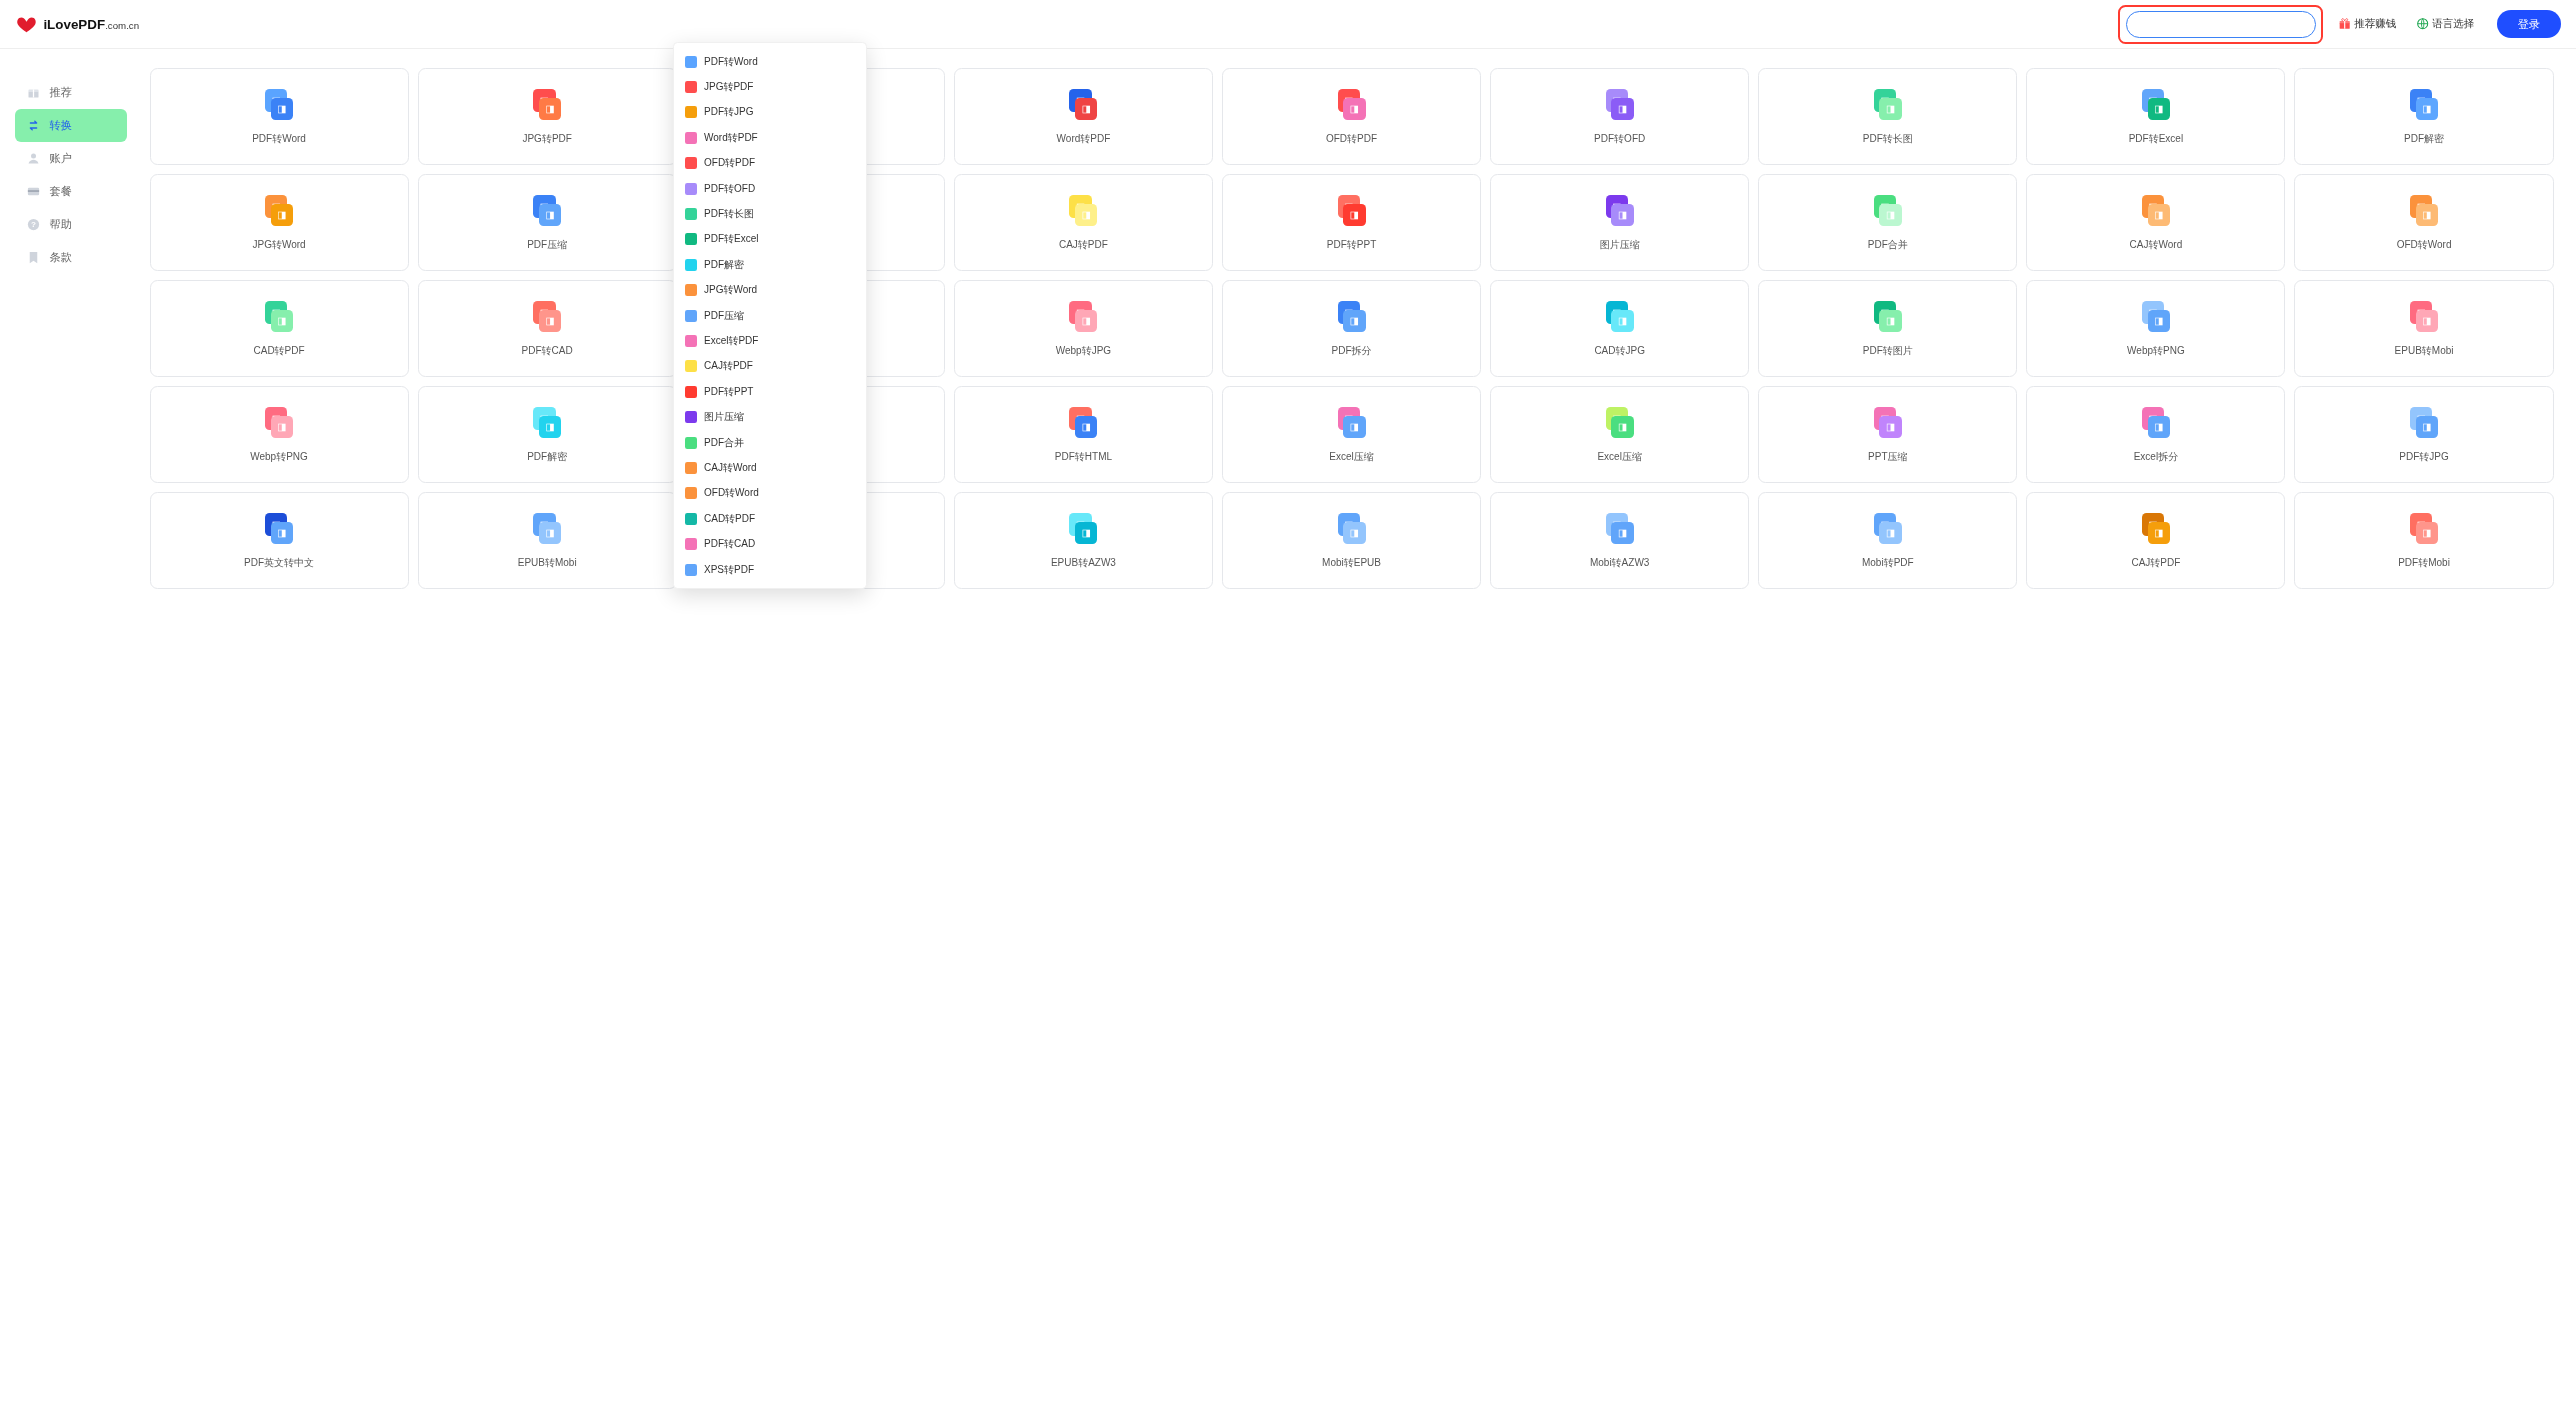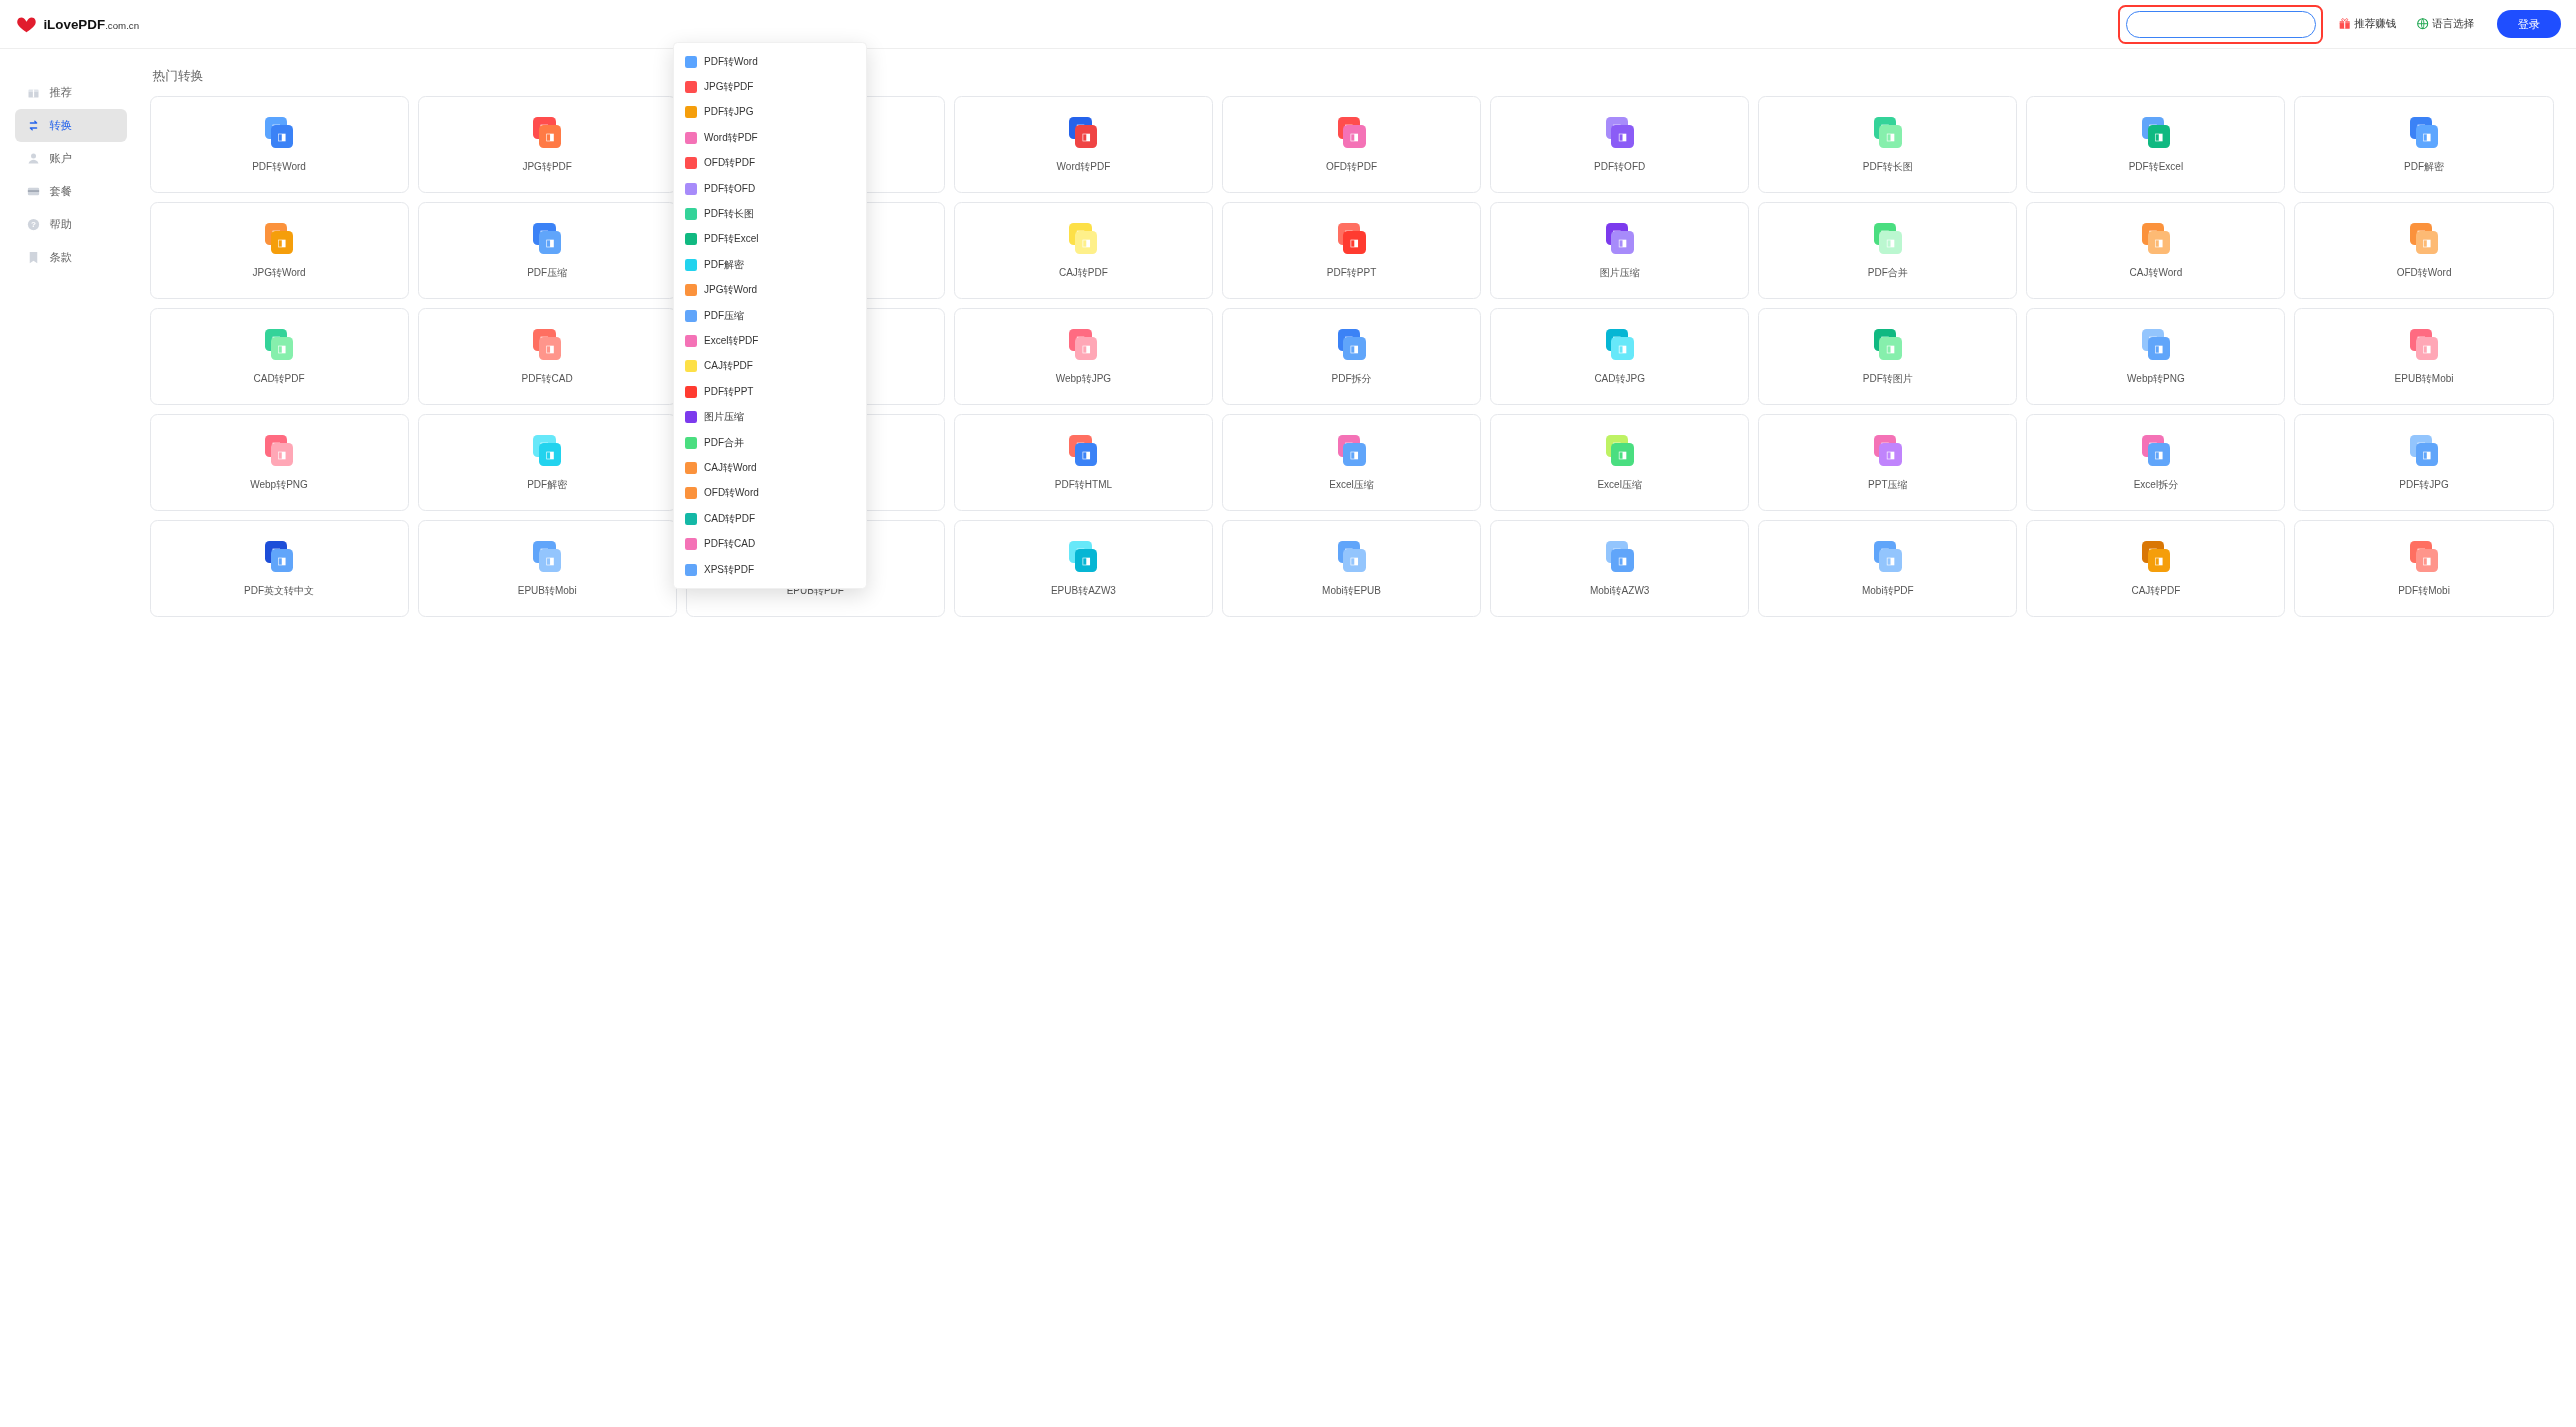--- a/index.html
+++ b/index.html
@@ -27,21 +27,21 @@
 .login-btn {
   background: #1f4eff; color: #fff; border: none; border-radius: 15px;
   height: 28px; padding: 0 21px; font-size: 11.2px; font-weight: 500; cursor: pointer;
 }
 .layout { display: flex; min-height: calc(100vh - 49px); }
 .sidebar { width: 142px; padding: 27px 15px 0 15px; }
 .side-item {
   display: flex; align-items: center; gap: 9px; height: 33px;
   padding: 0 10.5px; border-radius: 6px; color: #666; cursor: pointer; font-size: 11.2px;
 }
-.side-item.active { background: #e5e5e5; color: #2563eb; align-items: center; }
+.side-item.active { background: #86efac; color: #2563eb; align-items: center; }
 .side-item .ico { width: 15px; height: 15px; display: inline-flex; align-items: center; justify-content: center; }
 .main { flex: 1; padding: 19.4px 22.4px 30px 7.5px; }
 .section-title { font-size: 12.7px; color: #666; margin: 0 0 10.5px 3px; }
 .grid { display: grid; grid-template-columns: repeat(9, 1fr); gap: 9px; }
 .card {
   border: 0.7px solid #e5e7eb; border-radius: 7.5px; height: 97px;
   display: flex; flex-direction: column; align-items: center; justify-content: center;
   gap: 10.5px; cursor: pointer; background: #fff; position: relative;
 }
 .card-icon { width: 34px; height: 34px; display: inline-flex; align-items: center; justify-content: center; }
@@ -158,21 +158,20 @@
           <span class="ico" style="color:#cfd4dc">
             <svg viewBox="0 0 24 24" width="15" height="15">
               <path d="M6 3h12v18l-6-4-6 4z" fill="#cfd4dc"></path>
             </svg>
           </span>
           <span>条款</span>
         </div>
       </div>
   </aside>
   <main class="main">
-    <div class="section-title">热门转换</div>
     <div class="grid" id="card-grid">
         <div class="card">
           <div class="card-icon">
             <div class="dual">
               <div class="t t1" style="background:#5aa4ff">
                 <span class="g" style="color:#fff">◧</span>
               </div>
               <div class="t t2" style="background:#3b82f6">
                 <span class="g" style="color:#fff">◨</span>
               </div>

